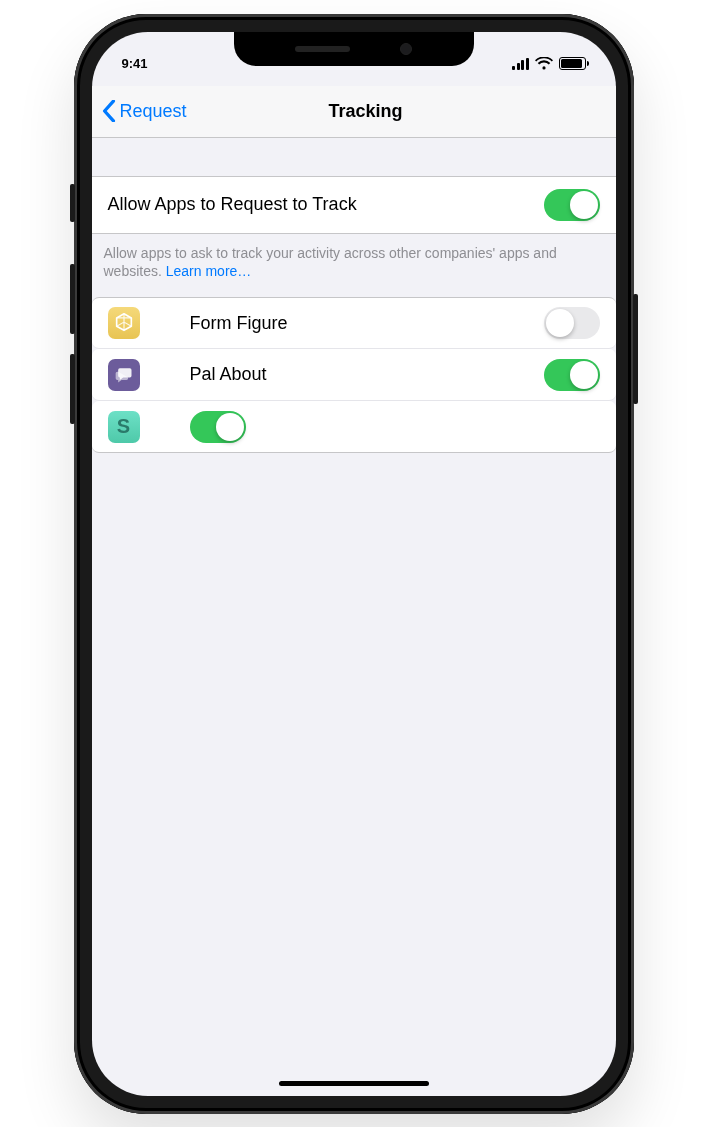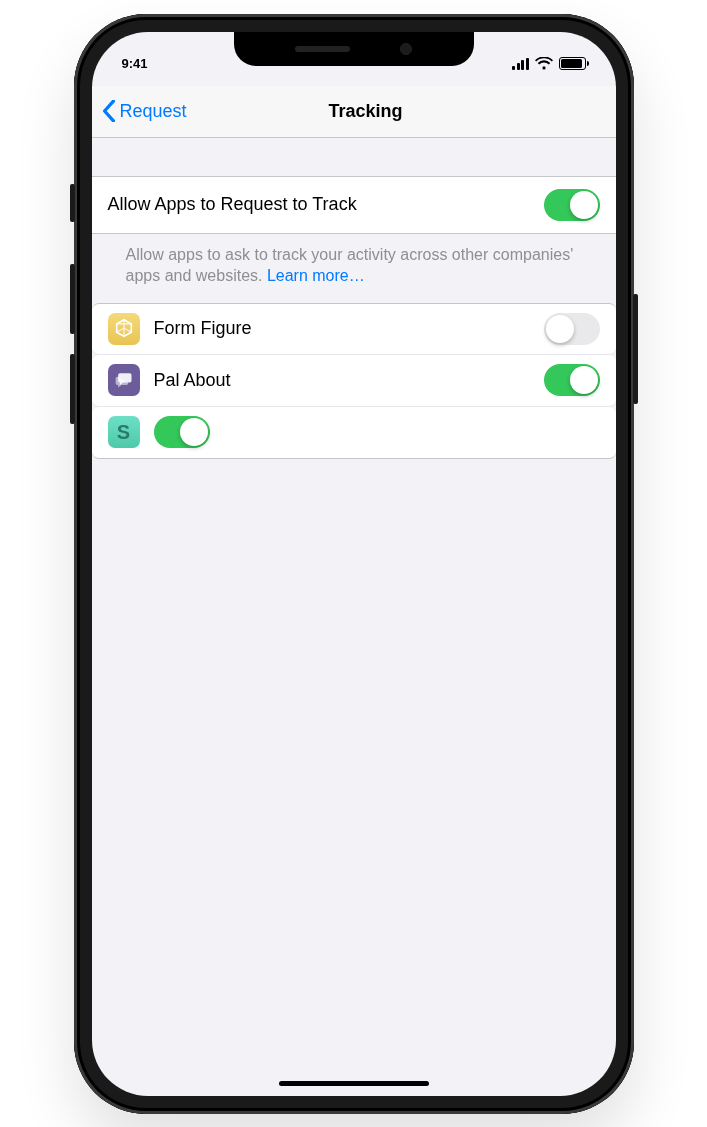--- a/index.html
+++ b/index.html
@@ -102,20 +102,21 @@
     }
 
     .group-spacer { height: 38px; }
     .row {
       background: #fff;
       min-height: 52px;
       display: flex; align-items: center;
       padding: 12px 16px;
       border-top: 0.5px solid #c6c6c8;
       border-bottom: 0.5px solid #c6c6c8;
+      gap: 36px;
     }
     .row + .row, .app-list .row { border-top: none; }
     .app-list .row:first-child { border-top: 0.5px solid #c6c6c8; }
     .app-list .row { border-bottom: 0.5px solid #e5e5ea; border-radius: 7px; }
     .app-list .row:last-child { border-bottom: 0.5px solid #c6c6c8; }
     .app-list .row { padding: 8px 16px; min-height: 52px; }
 
     .row-label { flex: 1; font-size: 18px; color: #000; }
     .toggle {
       width: 56px; height: 32px; border-radius: 16px;
@@ -126,22 +127,22 @@
     .toggle .knob {
       position: absolute; top: 2px; left: 2px;
       width: 28px; height: 28px; border-radius: 50%;
       background: #fff; box-shadow: 0 2px 4px rgba(0,0,0,0.25);
       transition: left .15s;
     }
     .toggle.on { background: #34c759; }
     .toggle.on .knob { left: 26px; }
 
     .footer-text {
-      padding: 10px 34px 16px;
-      font-size: 16px; line-height: 1.35;
+      padding: 10px 12px 16px;
+      font-size: 14px; line-height: 1.35;
       color: #8e8e93;
     }
     .footer-text a { color: #007aff; text-decoration: none; }
 
     .app-icon {
       width: 32px; height: 32px; border-radius: 7px;
       margin-right: 14px; flex-shrink: 0;
       display: flex; align-items: center; justify-content: center;
       font-size: 18px; font-weight: 700; color: #fff;
     }

